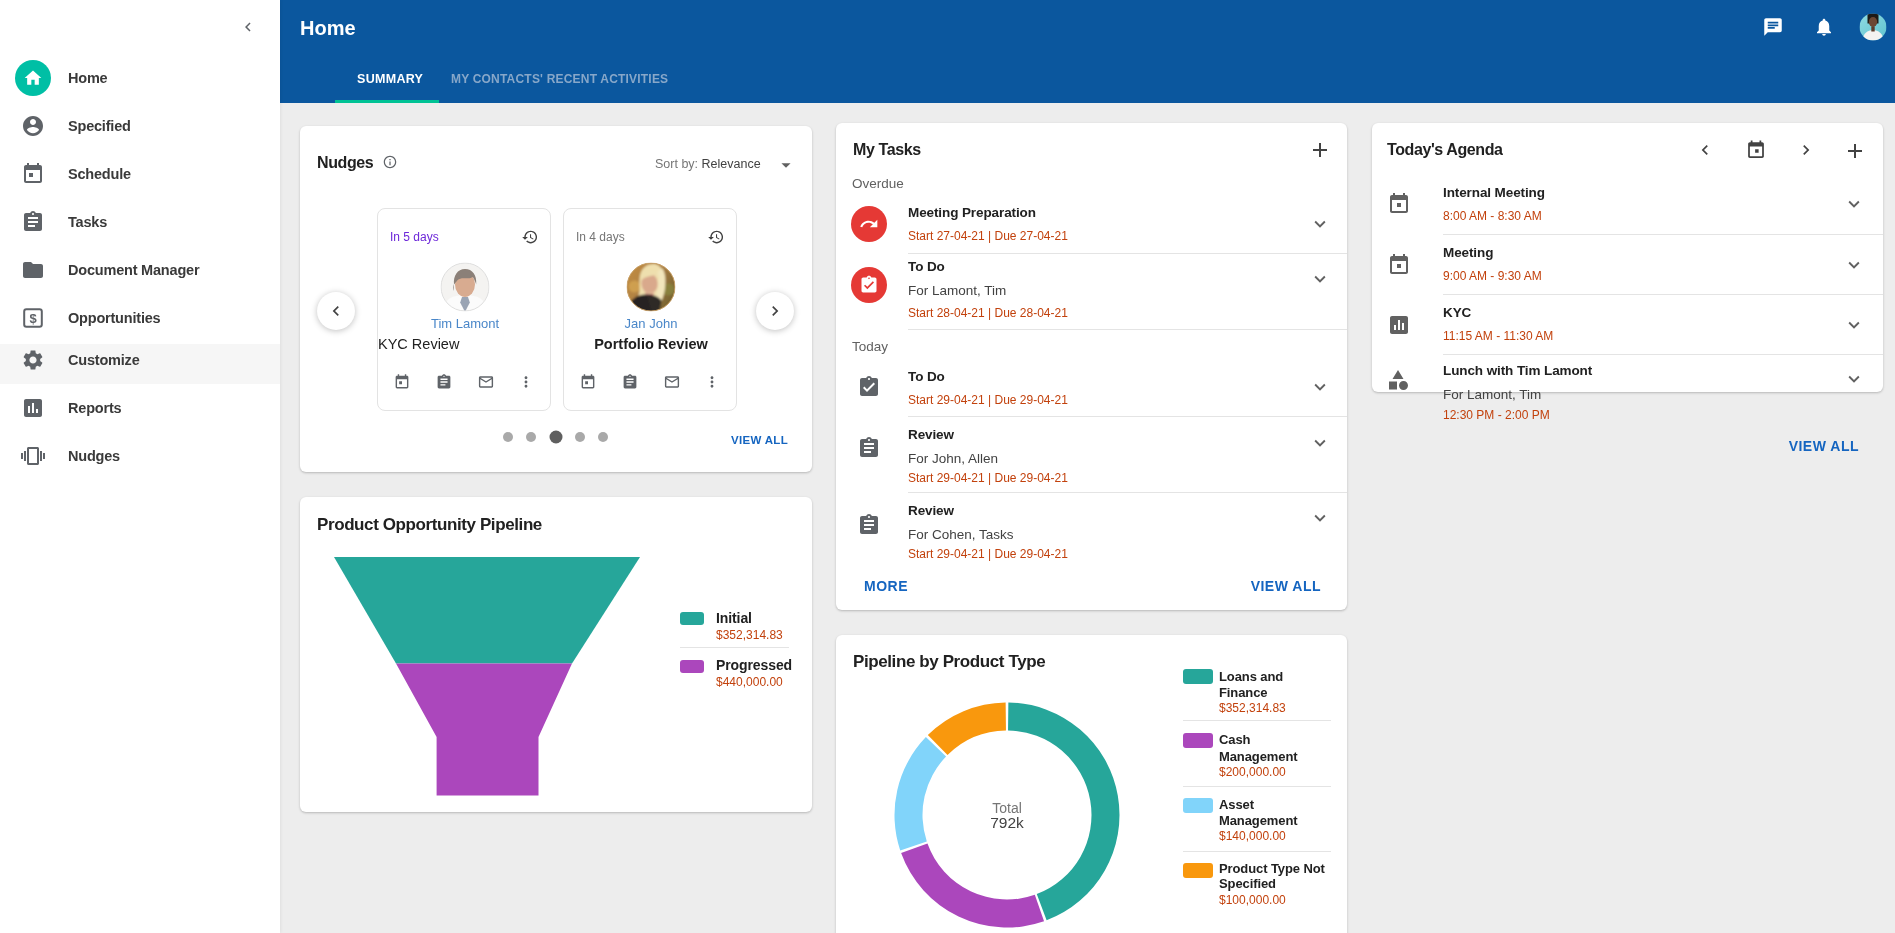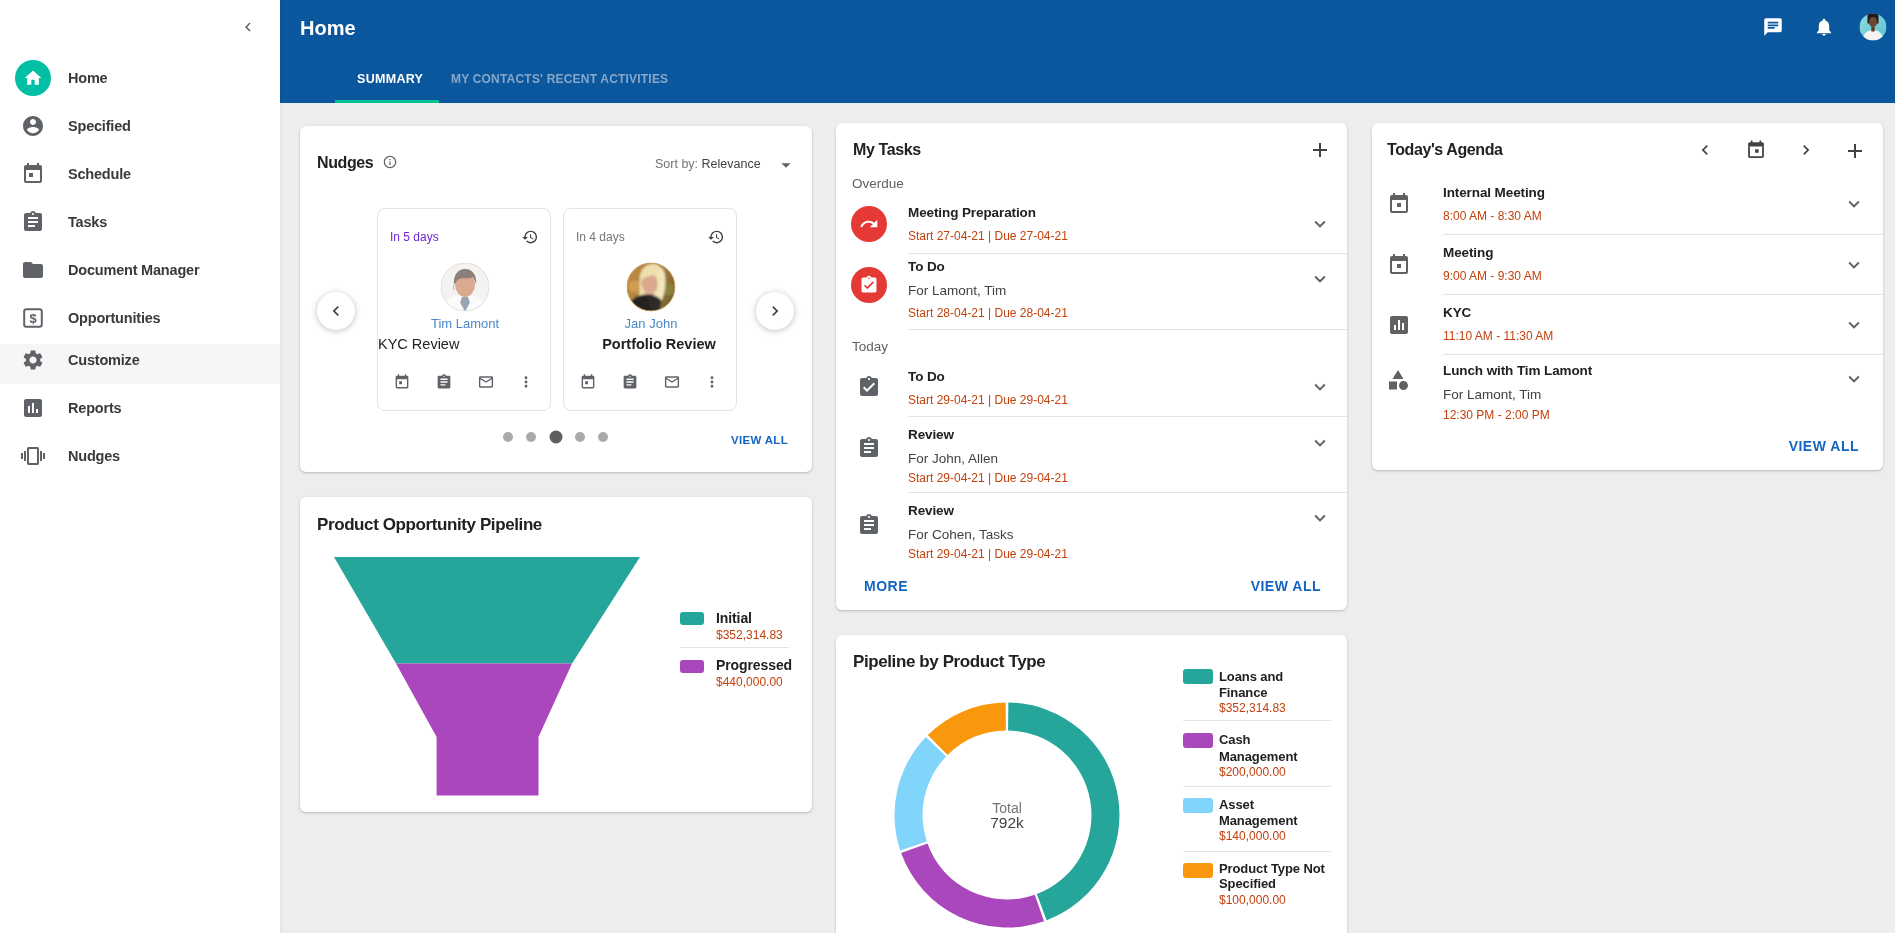--- a/index.html
+++ b/index.html
@@ -220,21 +220,21 @@
       <ellipse cx="23" cy="21" rx="8.2" ry="10" fill="#d9a98c" transform="rotate(-6 23 21)"></ellipse>
       <path d="M14.5 18c0-7 4-11 9-11s9 4.5 9 10c-2-2.5-3.5-4-5-4.5-2 1.5-8 .5-13 5.5z" fill="#eedfae"></path>
       <path d="M18 29.5c2.5 2.5 7 2.8 9.5.8l-1.5 2.7c-2.5 1.2-5 .8-8-3.5z" fill="#c4586a"></path>
       <path d="M4 39c5-5 10-7.5 16-7l11 17-22 2z" fill="#262220"></path>
       <path d="M20 32c6-.5 12 2 15 6l-2 11h-8z" fill="#2e2a27"></path>
           </g>
       <circle cx="24.5" cy="24.5" r="24" fill="none" stroke="#caa36a"></circle>
         </svg>
     </div>
     <div class="abs" style="left:0;top:107px;width:174px;text-align:center;font-size:13px;color:#4a87c9">Jan John</div>
-    <div class="abs" style="left:8px;top:127px;width:174px;text-align:center;font-size:14.5px;font-weight:bold;color:#212121">Portfolio Review</div>
+    <div class="abs" style="left:0;top:127px;width:174px;text-align:center;font-size:14.5px;font-weight:bold;color:#212121">Portfolio Review</div>
     <div class="ctr" style="left:24px;top:173px;color:#5f6368">
         <svg width="17" height="17" viewBox="0 0 24 24" fill="currentColor">
           <path d="M16 1v2H8V1H6v2H5c-1.11 0-1.99.9-1.99 2L3 19c0 1.1.89 2 2 2h14c1.1 0 2-.9 2-2V5c0-1.1-.9-2-2-2h-1V1h-2zm3 18H5V8h14v11zM12 11H8v4h4v-4z"></path>
         </svg>
       </div>
     <div class="ctr" style="left:66px;top:173px;color:#5f6368">
         <svg width="17" height="17" viewBox="0 0 24 24" fill="currentColor">
           <path d="M19 3h-4.18C14.4 1.84 13.3 1 12 1c-1.3 0-2.4.84-2.82 2H5c-1.1 0-2 .9-2 2v14c0 1.1.9 2 2 2h14c1.1 0 2-.9 2-2V5c0-1.1-.9-2-2-2zm-7 0c.55 0 1 .45 1 1s-.45 1-1 1-1-.45-1-1 .45-1 1-1zm2 14H7v-2h7v2zm3-4H7v-2h10v2zm0-4H7V7h10v2z"></path>
         </svg>
       </div>
@@ -366,21 +366,21 @@
   <div class="ctv t3" style="left:72px;top:431px">Start 29-04-21 | Due 29-04-21</div>
   <div class="chv" style="left:484px;top:395px">
       <svg width="22" height="22" viewBox="0 0 24 24" fill="currentColor">
         <path d="M16.59 8.59 12 13.17 7.41 8.59 6 10l6 6 6-6z"></path>
       </svg>
     </div>
   <div class="link ctv" style="left:28px;top:463px;font-size:14px">MORE</div>
   <div class="link abs" style="right:26px;top:455px;font-size:14px">VIEW ALL</div>
 </div>
 
-<div class="card" style="left:1372px;top:123px;width:511px;height:347px">
+<div class="card" style="left:1372px;top:123px;width:511px;height:269px">
   <div class="ctv tt" style="left:15px;top:27px">Today's Agenda</div>
   <div class="chv" style="left:333px;top:27px;color:#424242">
       <svg width="20" height="20" viewBox="0 0 24 24" fill="currentColor">
         <path d="M15.41 7.41 14 6l-6 6 6 6 1.41-1.41L10.83 12z"></path>
       </svg>
     </div>
   <div class="ctr" style="left:384px;top:27px;color:#424242">
       <svg width="21" height="21" viewBox="0 0 24 24" fill="currentColor">
         <path d="M16 1v2H8V1H6v2H5c-1.11 0-1.99.9-1.99 2L3 19c0 1.1.89 2 2 2h14c1.1 0 2-.9 2-2V5c0-1.1-.9-2-2-2h-1V1h-2zm3 18H5V8h14v11zM15 11h-4v4h4v-4z"></path>
       </svg>
@@ -423,21 +423,21 @@
       </svg>
     </div>
   <div class="dv" style="left:71px;top:171px;width:440px"></div>
 
   <div class="ctr" style="left:27px;top:202px;color:#616161">
       <svg width="24" height="24" viewBox="0 0 24 24" fill="currentColor">
         <path d="M19 3H5c-1.1 0-2 .9-2 2v14c0 1.1.9 2 2 2h14c1.1 0 2-.9 2-2V5c0-1.1-.9-2-2-2zM9 17H7v-5h2v5zm4 0h-2V7h2v10zm4 0h-2v-7h2v7z"></path>
       </svg>
     </div>
   <div class="ctv t1" style="left:71px;top:189px">KYC</div>
-  <div class="ctv t3" style="left:71px;top:213px">11:10 AM - 11:30 AM</div>
+  <div class="ctv t3" style="left:71px;top:213px">11:15 AM - 11:30 AM</div>
   <div class="chv" style="left:482px;top:202px">
       <svg width="22" height="22" viewBox="0 0 24 24" fill="currentColor">
         <path d="M16.59 8.59 12 13.17 7.41 8.59 6 10l6 6 6-6z"></path>
       </svg>
     </div>
   <div class="dv" style="left:71px;top:231px;width:440px"></div>
 
   <div class="ctr" style="left:26px;top:257px;color:#616161">
       <svg width="24" height="24" viewBox="0 0 24 24" fill="currentColor">
         <path d="M12 2 6.5 11h11L12 2zm5.5 20c2.49 0 4.5-2.01 4.5-4.5S19.99 13 17.5 13 13 15.01 13 17.5s2.01 4.5 4.5 4.5zM3 21.5h8v-8H3v8z"></path>

